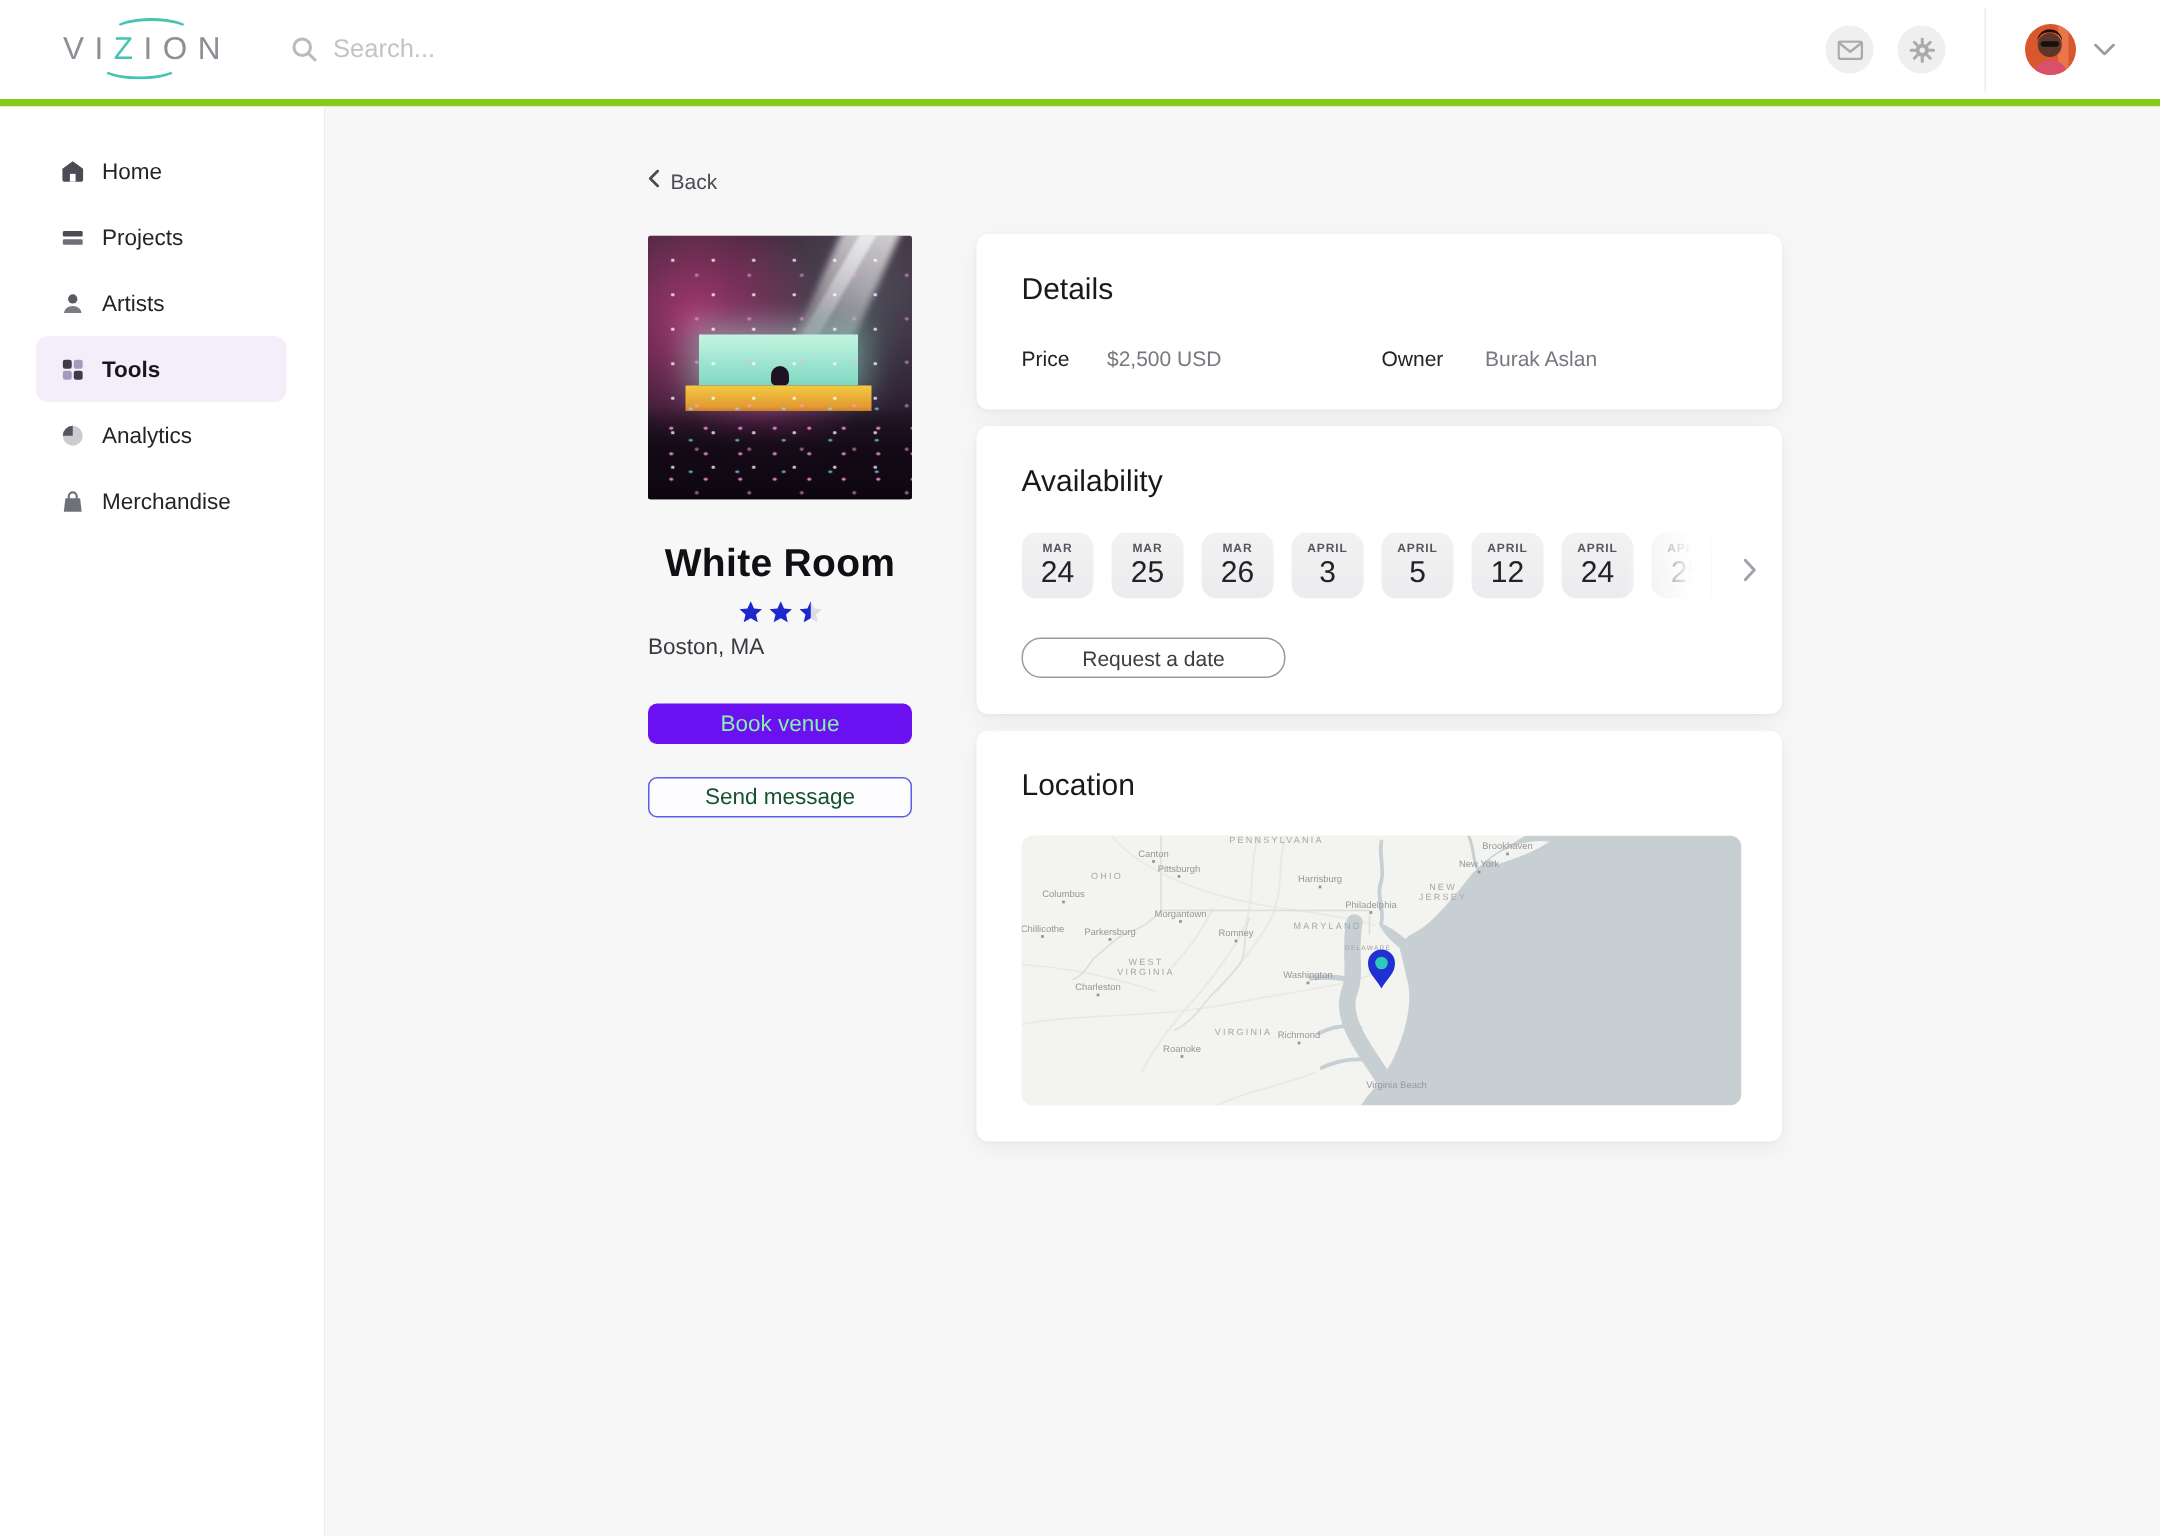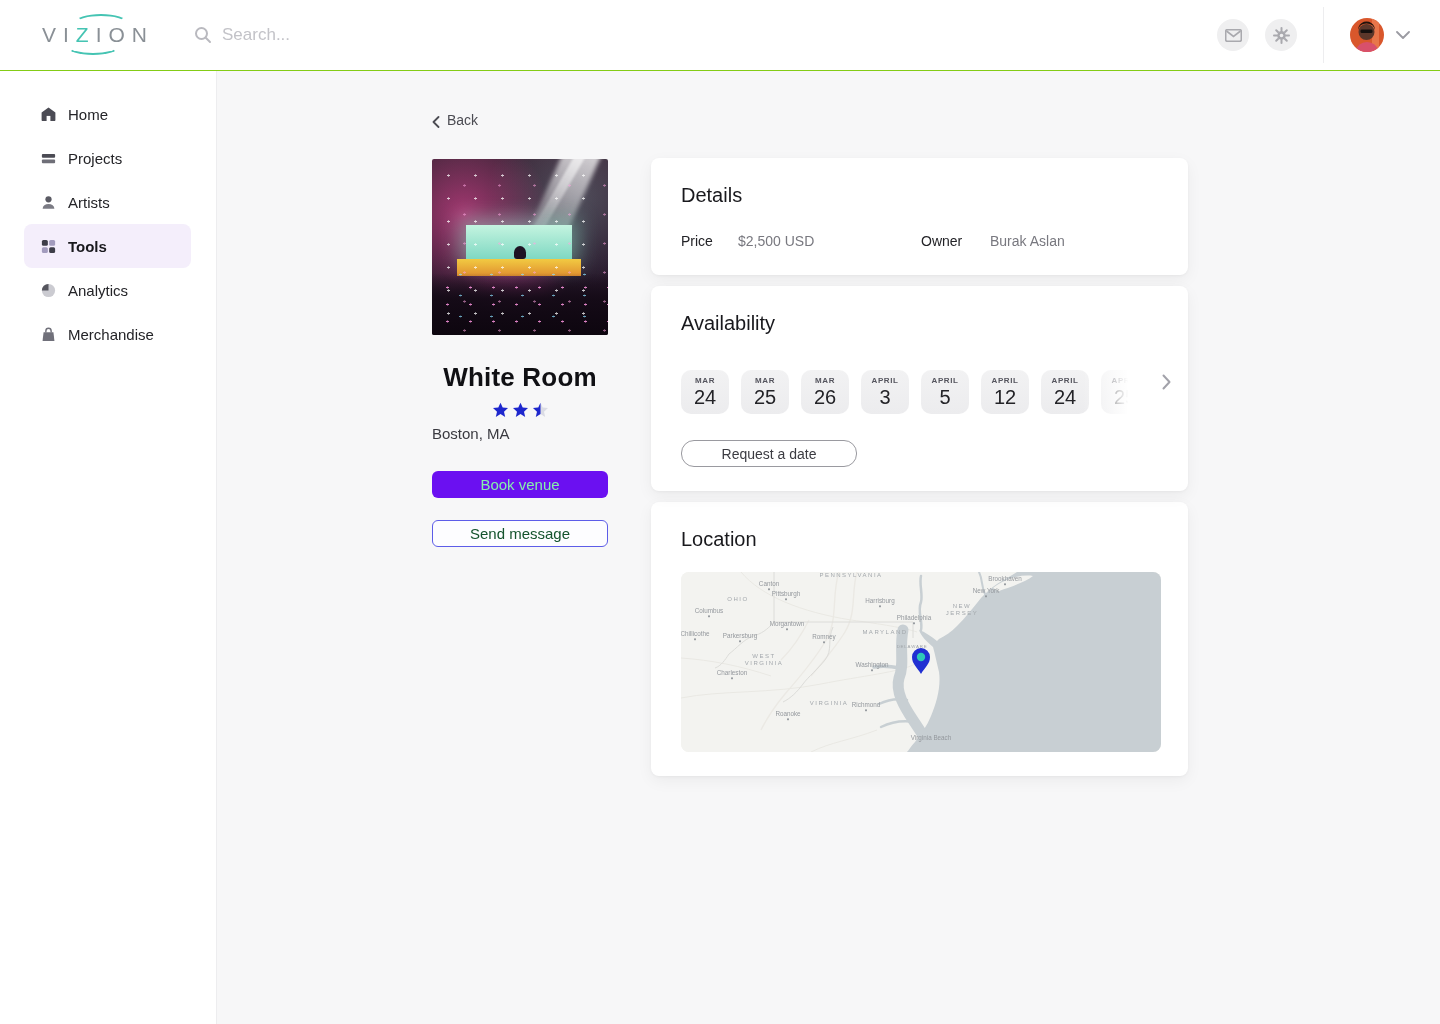--- a/index.html
+++ b/index.html
@@ -1,20 +1,20 @@
 <!DOCTYPE html>
 <html><head>
 <meta charset="utf-8">
 <style>
   *{box-sizing:border-box;margin:0;padding:0}
   html,body{width:1440px;height:1024px}
   body{font-family:"Liberation Sans",sans-serif;background:#ffffff;color:#1c1c1f;overflow:hidden}
 
   
-  .topbar{height:71px;display:flex;align-items:center;padding:0 30px 0 42px;border-bottom:1px solid #84cc16;background:#fff}
+  .topbar{height:71px;display:flex;align-items:center;padding:0 30px 0 42px;border-bottom:5px solid #84cc16;background:#fff}
   .logo{position:relative;font-size:21px;letter-spacing:7px;color:#8a9096;font-weight:400;user-select:none}
   .logo .teal{color:#45c4b3}
   .logo::before{content:"";position:absolute;left:33px;top:-9px;width:48px;height:13px;border:2px solid transparent;border-top:2px solid #45c4b3;border-radius:50%}
   .logo::after{content:"";position:absolute;left:25px;bottom:-8px;width:48px;height:13px;border:2px solid transparent;border-bottom:2px solid #45c4b3;border-radius:50%}
   .search{display:flex;align-items:center;gap:10px;margin-left:40px;flex:0 0 auto}
   .search input{border:none;outline:none;font-size:17px;color:#55555c;width:320px;background:transparent;font-family:"Liberation Sans",sans-serif}
   .search input::placeholder{color:#c3c3c8}
   .tb-actions{margin-left:auto;display:flex;align-items:center}
   .icon-btn{width:32px;height:32px;border-radius:50%;background:#efeff0;display:flex;align-items:center;justify-content:center;border:none;cursor:pointer;margin-left:16px}
   .tb-divider{width:1px;height:56px;background:#ededef;margin:0 26px}
@@ -24,21 +24,21 @@
   
   .shell{display:flex;height:953px}
   .sidebar{width:217px;border-right:1px solid #ededef;padding-top:21px;background:#fff;flex:0 0 auto}
   .nav-item{height:44px;margin:0 25px 0 24px;border-radius:8px;display:flex;align-items:center;padding-left:15px;gap:11px;cursor:pointer;font-size:15px;color:#242428}
   .nav-item.active{background:#f4eefb;font-weight:700;color:#18181c}
   .nav-icon{width:18px;height:18px;display:flex;align-items:center;justify-content:center}
 
   .main{flex:1;background:#f7f7f8;padding:41px 0 0 215px}
 
   
-  .back{display:inline-flex;align-items:flex-end;gap:7px;font-size:14px;color:#4c4c53;cursor:pointer}
+  .back{display:inline-flex;align-items:flex-start;gap:7px;font-size:14px;color:#4c4c53;cursor:pointer}
 
   .columns{display:flex;margin-top:27px}
   .left-col{width:176px;flex:0 0 auto}
   .right-col{width:537px;margin-left:43px;flex:0 0 auto;margin-top:-1px}
 
   
   .venue-photo{width:176px;height:176px;border-radius:2px;position:relative;overflow:hidden;cursor:default;
     background:
       radial-gradient(circle at 18% 32%, rgba(236,72,153,.62), rgba(236,72,153,0) 46%),
       radial-gradient(circle at 48% 58%, rgba(219,70,164,.48), rgba(219,70,164,0) 42%),
@@ -72,21 +72,21 @@
   
   .card{background:#fff;border-radius:8px;box-shadow:0 1px 3px rgba(18,18,24,.04),0 5px 16px rgba(18,18,24,.05);margin-bottom:11px}
   .card-title{font-size:20px;color:#19191d;font-weight:500}
 
   .card-details{padding:26px 30px 26px}
   .detail-row{margin-top:26px;display:grid;grid-template-columns:57px 183px 69px auto;align-items:center}
   .d-label{font-size:14px;color:#232327;font-weight:500}
   .d-value{font-size:14px;color:#78787f}
 
   .card-avail{padding:26px 30px 24px;position:relative}
-  .chips{margin-top:35px;display:flex;gap:12px;width:460px;overflow:hidden;position:relative}
+  .chips{margin-top:22px;display:flex;gap:12px;width:460px;overflow:hidden;position:relative}
   .chip{flex:0 0 48px;width:48px;height:44px;border-radius:10px;background:linear-gradient(180deg,#f2f2f3,#ececee);display:flex;flex-direction:column;align-items:center;justify-content:center;cursor:pointer}
   .chip-month{font-size:8px;letter-spacing:.6px;color:#55555e;font-weight:600}
   .chip-day{font-size:20px;color:#232327;margin-top:1px}
   .chips-fade{position:absolute;top:0;right:0;width:58px;height:100%;background:linear-gradient(90deg,rgba(255,255,255,0),#ffffff 78%);pointer-events:none}
   .chev-right{position:absolute;right:13px;top:84px;background:none;border:none;cursor:pointer;display:flex;padding:4px}
   .btn-request{display:block;margin-top:26px;width:176px;height:27px;border-radius:13px;background:#fff;border:1px solid #9a9aa0;color:#3c3c42;font-size:14px;font-family:"Liberation Sans",sans-serif;cursor:pointer}
 
   .card-location{padding:26px 30px 24px}
   .map{margin-top:21px;width:480px;height:180px;border-radius:8px;overflow:hidden;background:#f3f3f0}
   .map svg{display:block}

